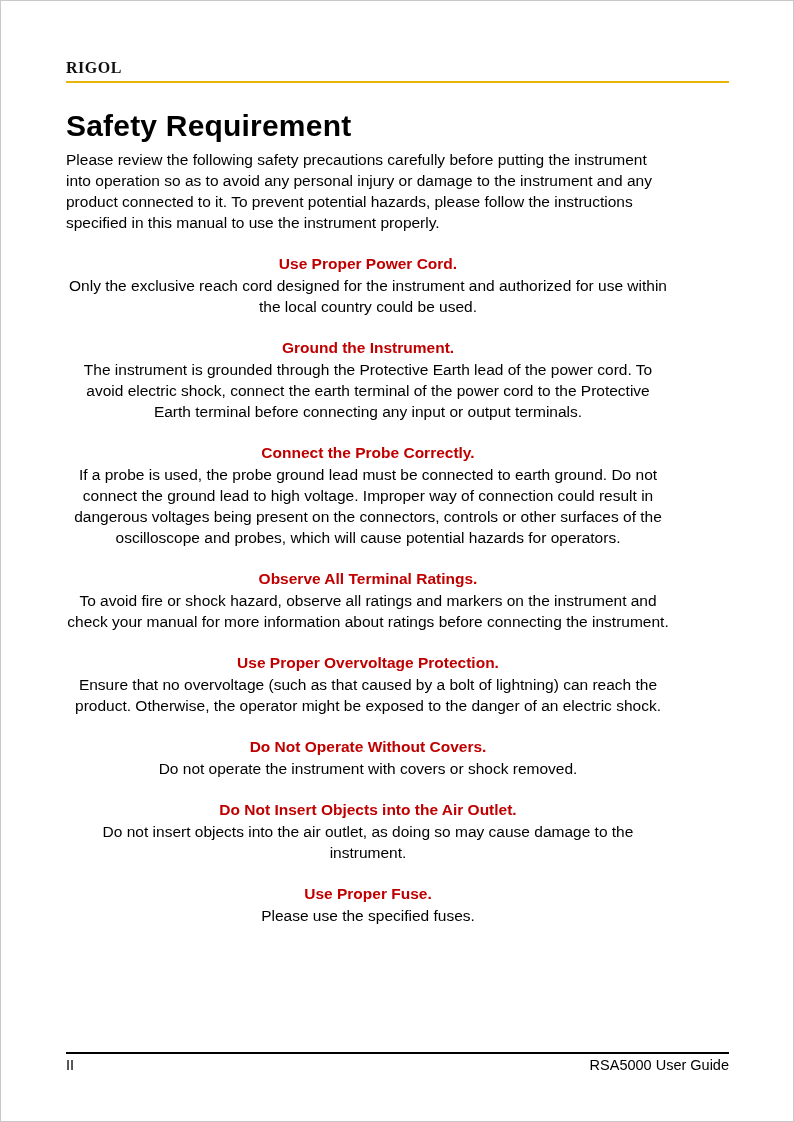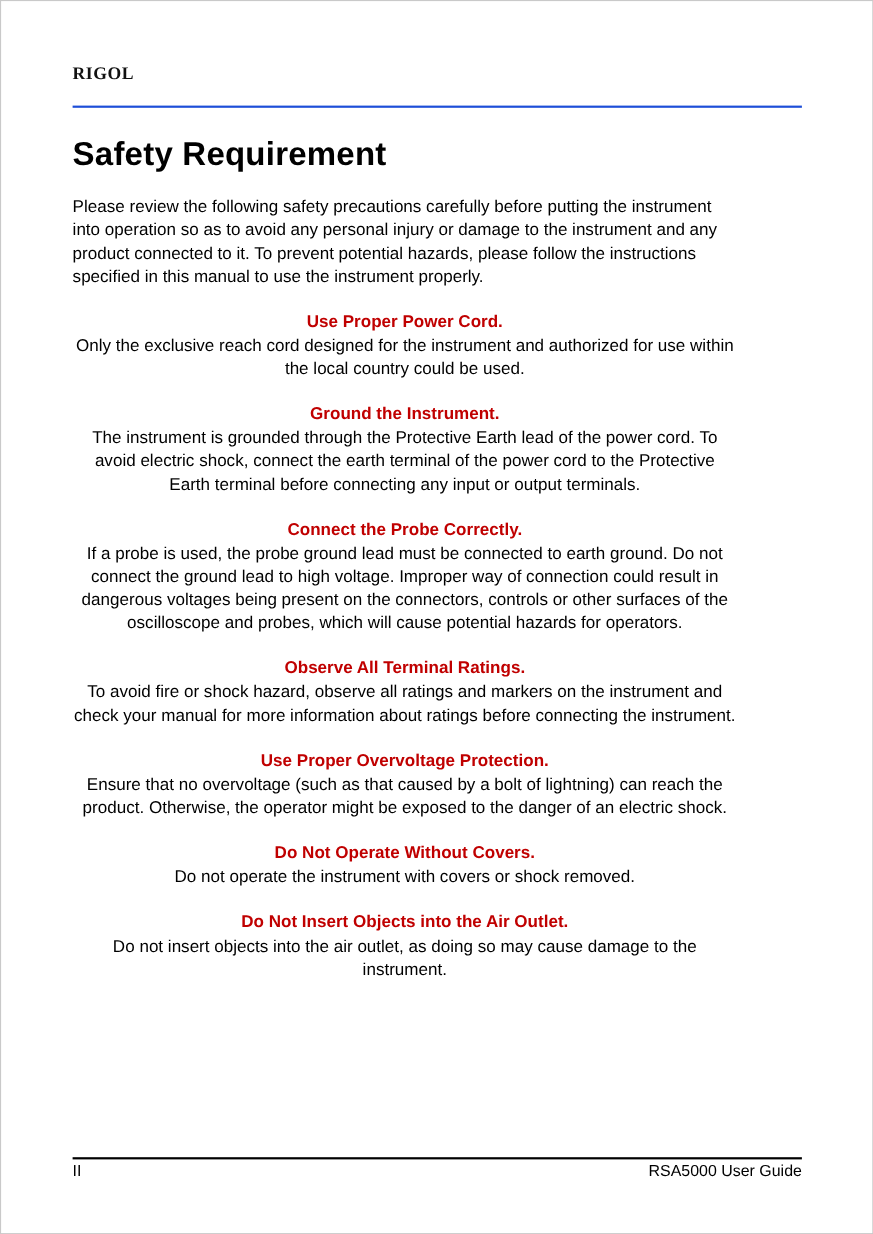--- a/index.html
+++ b/index.html
@@ -14,22 +14,22 @@
     overflow: hidden;
   }
   .page {
     position: absolute;
     left: 65px;
     right: 64px;
     top: 58px;
     bottom: 58px;
   }
   .doc-header {
-    padding-bottom: 19px;
-    border-bottom: 2px solid #1d4ed8;
+    padding-bottom: 4px;
+    border-bottom: 2px solid #eab308;
   }
   .brand {
     font-family: "Liberation Serif", "DejaVu Serif", serif;
     font-weight: bold;
     font-size: 16px;
     letter-spacing: 0.5px;
     color: #111111;
   }
   h1.page-title {
     margin-top: 26px;
@@ -38,21 +38,21 @@
     color: #000000;
     letter-spacing: 0.2px;
   }
   h2.section-title {
     margin-top: 26px;
     font-size: 24px;
     font-weight: bold;
     color: #000000;
   }
   p.intro {
-    margin-top: 20px;
+    margin-top: 6px;
     font-size: 15.5px;
     line-height: 21px;
     color: #000000;
     max-width: 604px;
   }
   .safety-section { margin-top: 22px; max-width: 604px; text-align: center; }
   .safety-section h3 {
     font-size: 15.5px;
     font-weight: bold;
     color: #c00000;
@@ -118,19 +118,23 @@
   <section class="safety-section">
     <h3>Do Not Operate Without Covers.</h3>
     <p>Do not operate the instrument with covers or shock removed.</p>
   </section>
 
   <section class="safety-section">
     <h3>Do Not Insert Objects into the Air Outlet.</h3>
     <p>Do not insert objects into the air outlet, as doing so may cause damage to the instrument.</p>
   </section>
 
+  <section class="safety-section">
+    <h3>Use Proper Fuse.</h3>
+    <p>Please use the specified fuses.</p>
+  </section>
 
 </div>
 
 <div class="doc-footer">
   <span>II</span>
   <span>RSA5000 User Guide</span>
 </div>
 
 </body></html>

